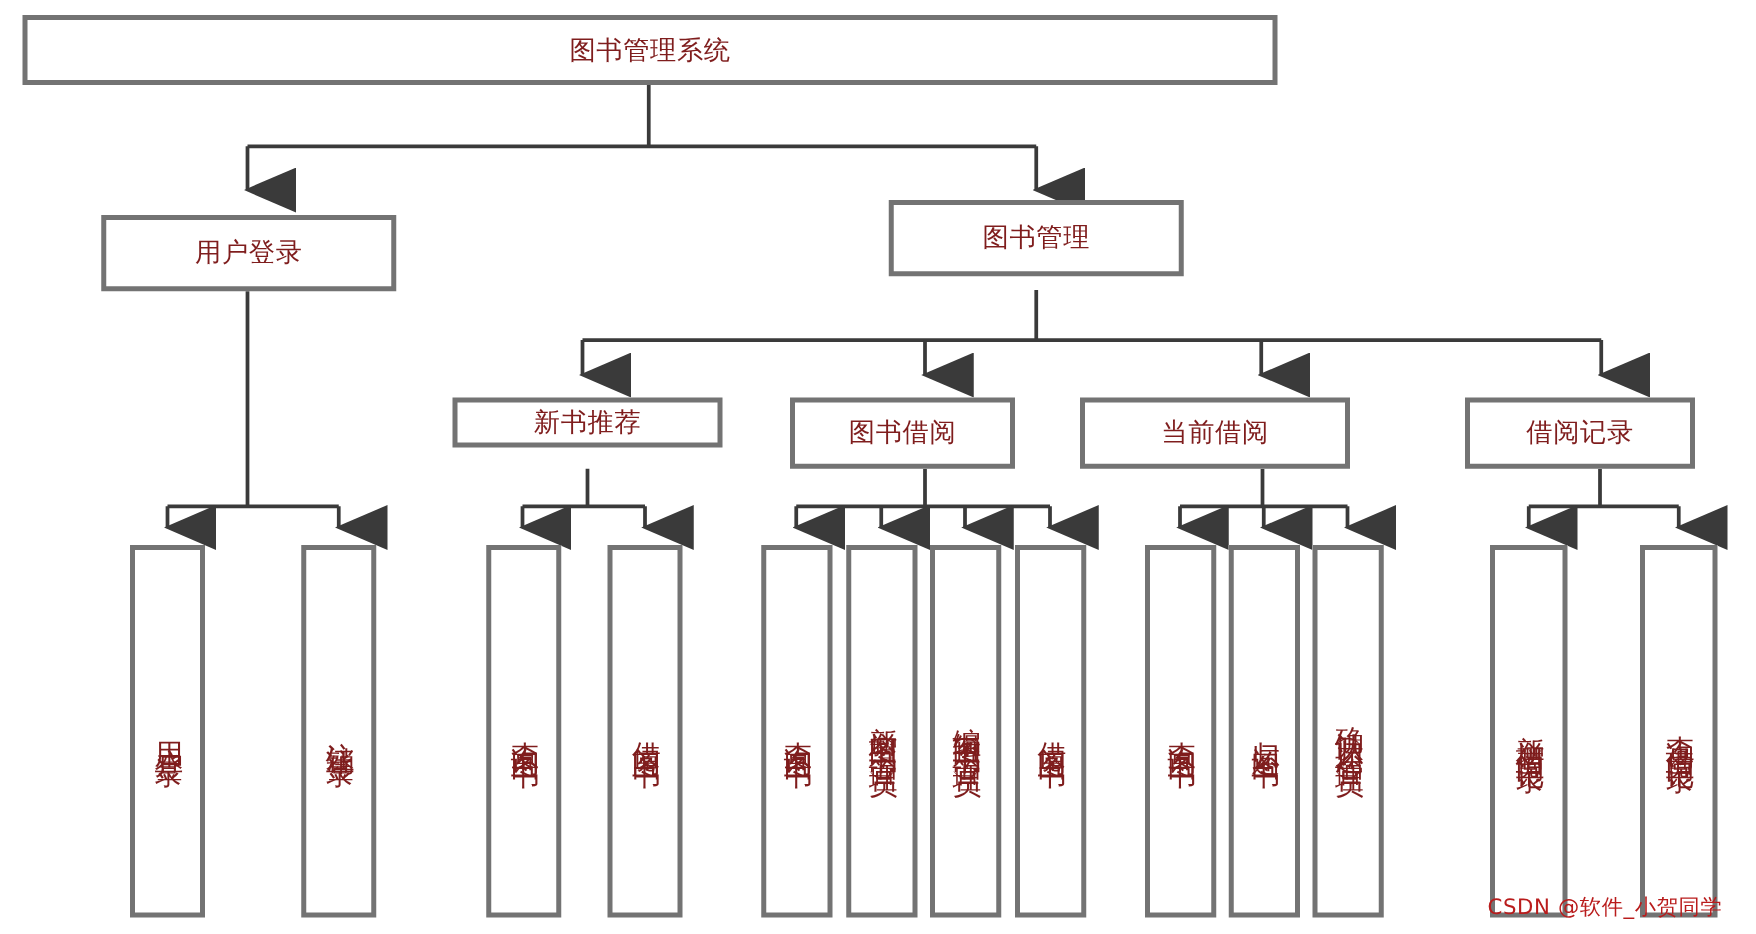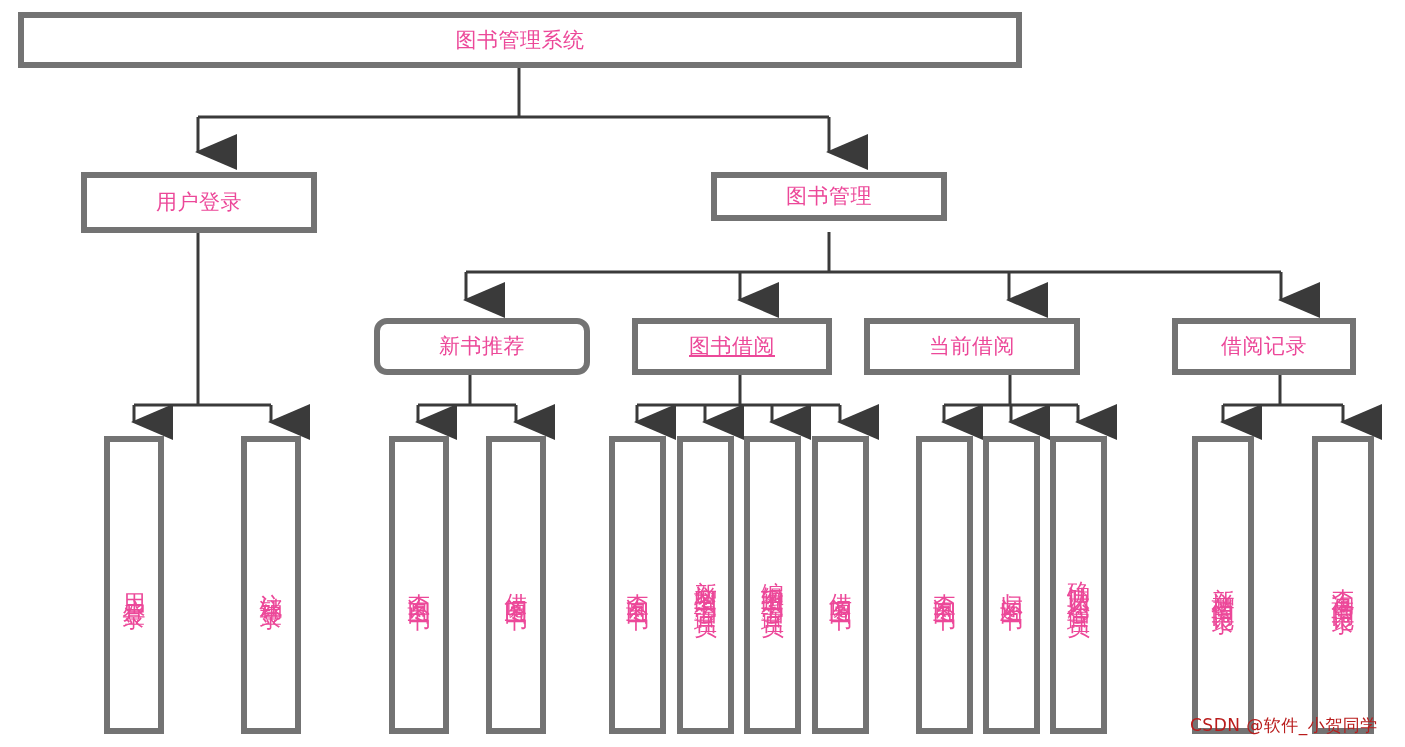--- a/index.html
+++ b/index.html
@@ -23,25 +23,25 @@
     left: 0;
     top: 0;
     width: 1405px;
     height: 747px;
     pointer-events: none;
   }
   .node {
     position: absolute;
     box-sizing: border-box;
     background: #ffffff;
-    border: 6px solid #737373;
+    border: 4px solid #737373;
     display: flex;
     align-items: center;
     justify-content: center;
-    color: #ec4899;
+    color: #7f1d1d;
     line-height: 1.08;
     text-align: left;
   }
   .node .label {
     display: block;
     white-space: pre-line;
   }
   
   .node.horiz .label {
     font-size: 21px;
@@ -125,29 +125,29 @@
   </svg>
 
   <div class="node horiz" style="left:18px; top:12px; width:1004px; height:56px;">
     <span class="label">图书管理系统</span>
   </div>
 
   <div class="node horiz" style="left:81px; top:172px; width:236px; height:61px;">
     <span class="label">用户登录</span>
   </div>
 
-  <div class="node horiz" style="left:711px; top:172px; width:236px; height:49px;">
+  <div class="node horiz" style="left:711px; top:160px; width:236px; height:61px;">
     <span class="label">图书管理</span>
   </div>
 
-  <div class="node horiz" style="left:374px; top:318px; width:216px; height:57px;border-radius:13px;">
+  <div class="node horiz" style="left:362px; top:318px; width:216px; height:40px;">
     <span class="label">新书推荐</span>
   </div>
 
-  <div class="node horiz" style="left:632px; top:318px; width:200px; height:57px;text-decoration:underline;">
+  <div class="node horiz" style="left:632px; top:318px; width:180px; height:57px;">
     <span class="label">图书借阅</span>
   </div>
 
   <div class="node horiz" style="left:864px; top:318px; width:216px; height:57px;">
     <span class="label">当前借阅</span>
   </div>
 
   <div class="node horiz" style="left:1172px; top:318px; width:184px; height:57px;">
     <span class="label">借阅记录</span>
   </div>

